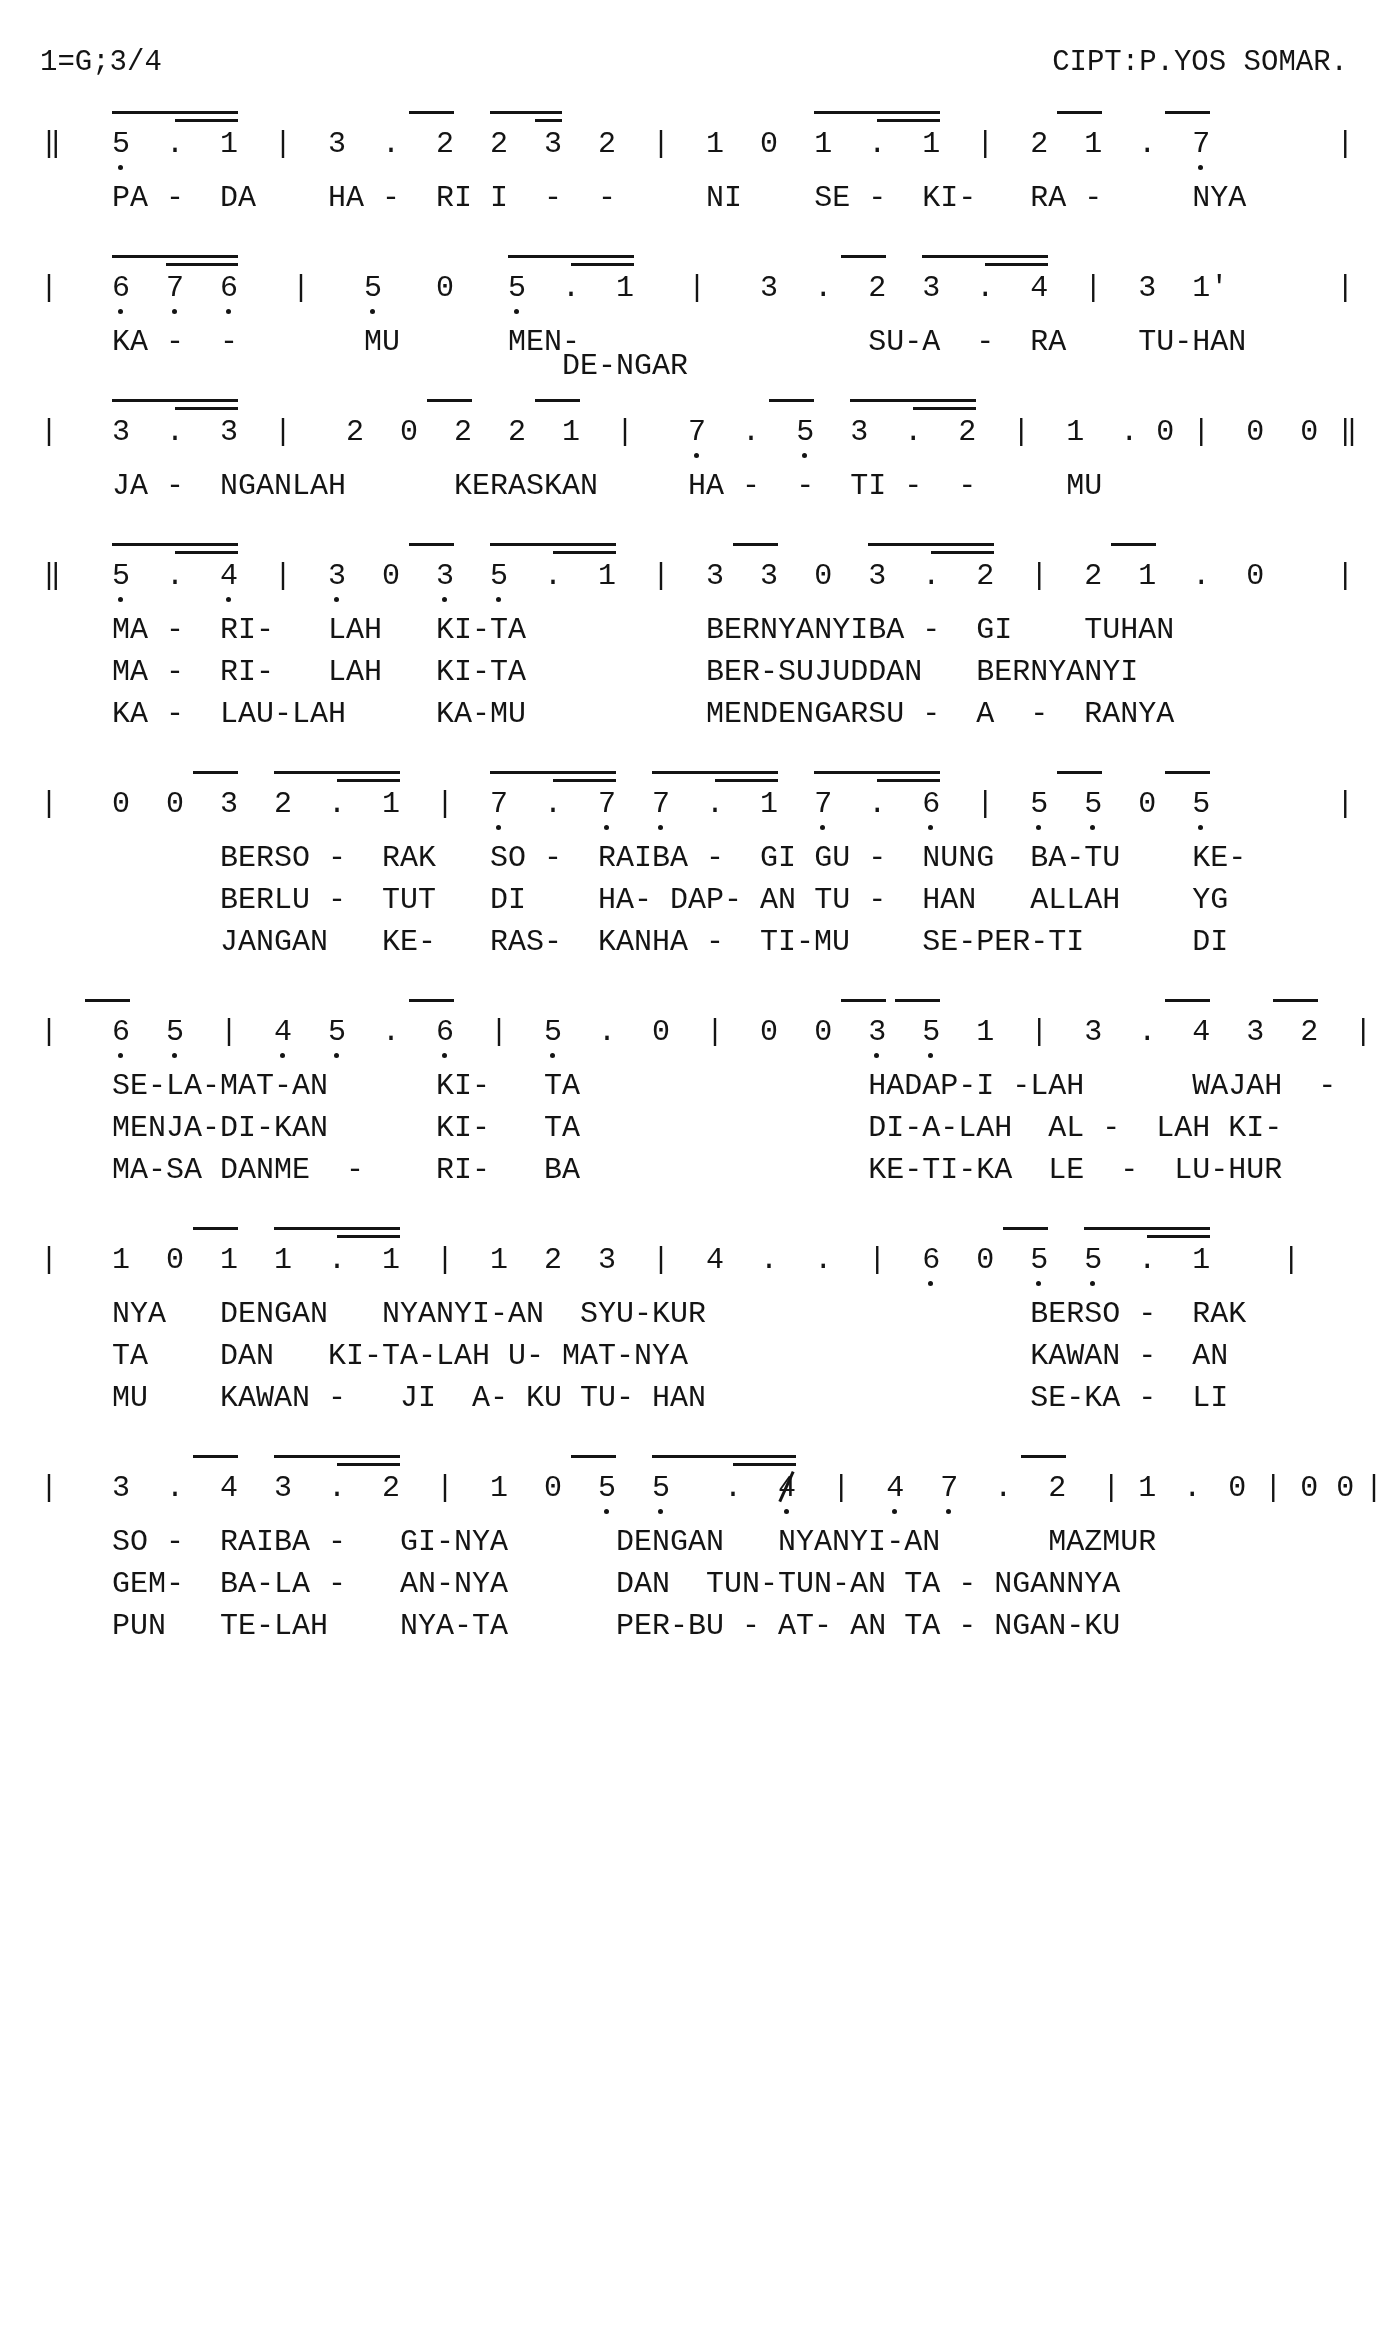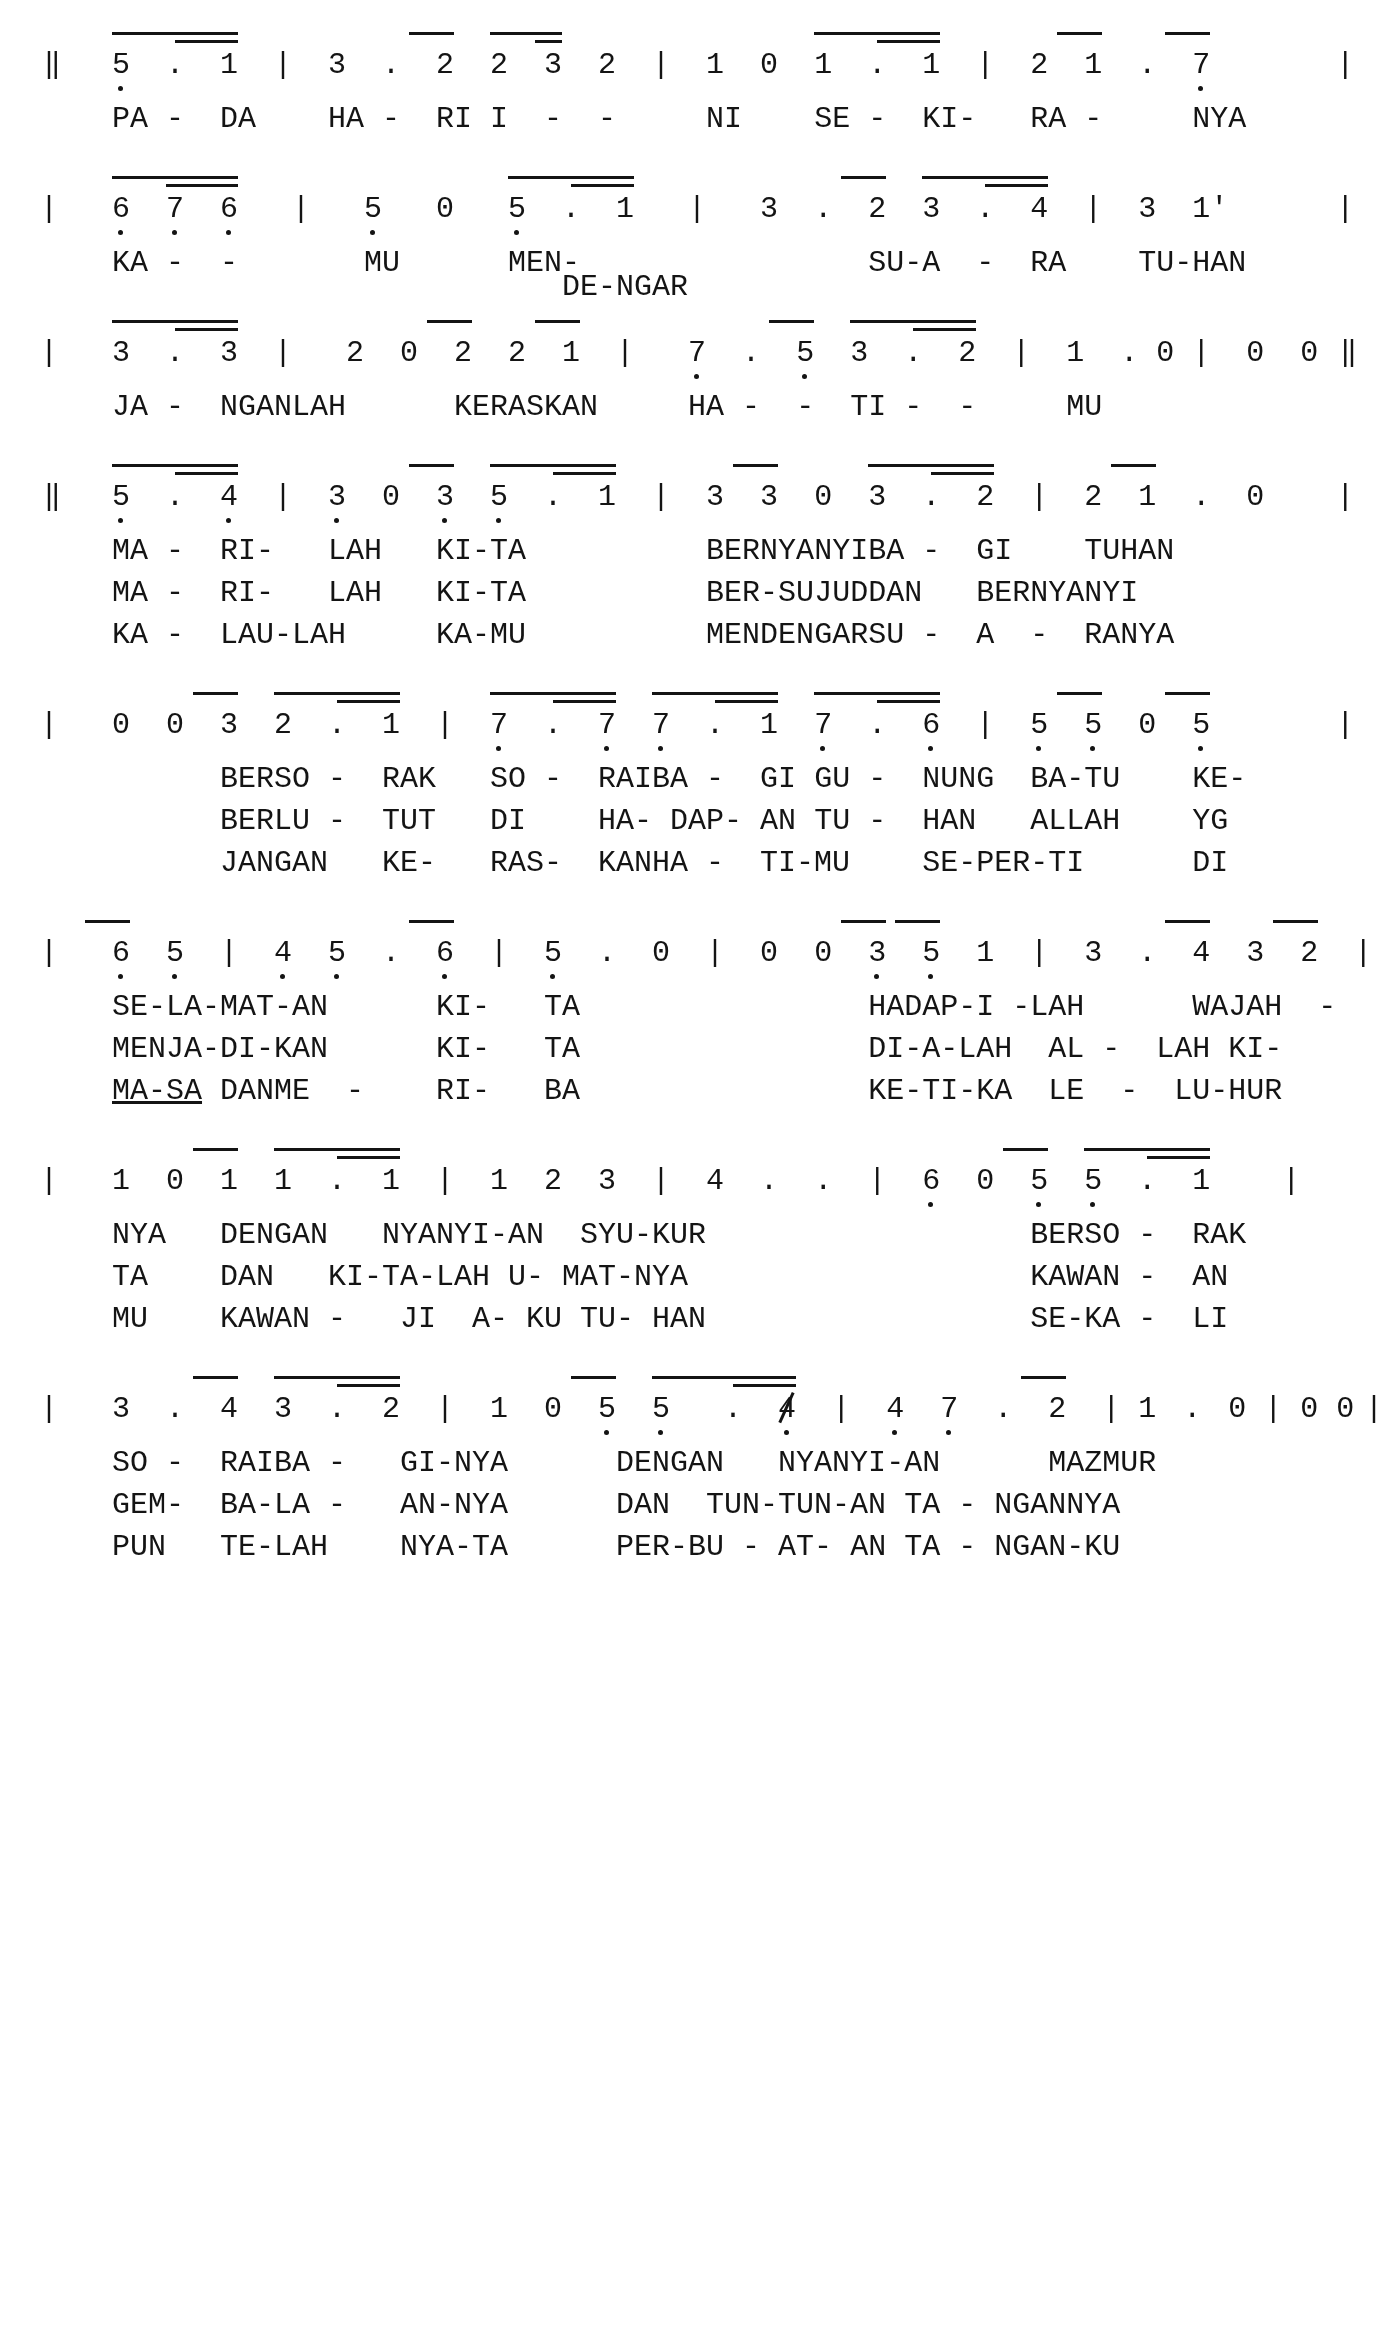--- a/index.html
+++ b/index.html
@@ -21,20 +21,24 @@
   .beam.l2{top:14px;}
   .lodot{position:absolute;top:60px;width:5px;height:5px;border-radius:50%;background:#141414;}
   .slash{position:absolute;top:21px;width:2.5px;height:33px;background:#141414;transform:rotate(24deg);}
   .lyrow{position:relative;height:42px;font-size:30px;line-height:34px;}
   .syl{position:absolute;top:0;white-space:pre;}
 </style>
 </head>
 <body>
 
 <div class="sheet">
+  <div class="keyline">
+    <span>1=G;3/4</span>
+    <span>CIPT:P.YOS SOMAR.</span>
+  </div>
   <div id="music">
       <div class="system">
         <div class="noterow">
           <div class="beam" style="left: 5ch; width: 7ch;"></div>
           <div class="beam l2" style="left: 8.5ch; width: 3.5ch;"></div>
           <div class="beam" style="left: 21.5ch; width: 2.5ch;"></div>
           <div class="beam" style="left: 26ch; width: 4ch;"></div>
           <div class="beam l2" style="left: 28.5ch; width: 1.5ch;"></div>
           <div class="beam" style="left: 44ch; width: 7ch;"></div>
           <div class="beam l2" style="left: 47.5ch; width: 3.5ch;"></div>
@@ -404,21 +408,21 @@
           <span class="syl" style="left: 5ch;">MENJA-DI-KAN</span>
           <span class="syl" style="left: 23ch;">KI-</span>
           <span class="syl" style="left: 29ch;">TA</span>
           <span class="syl" style="left: 47ch;">DI-A-LAH</span>
           <span class="syl" style="left: 57ch;">AL</span>
           <span class="syl" style="left: 60ch;">-</span>
           <span class="syl" style="left: 63ch;">LAH</span>
           <span class="syl" style="left: 67ch;">KI-</span>
         </div>
         <div class="lyrow">
-          <span class="syl" style="left: 5ch; text-decoration: underline;">MA-SA</span>
+          <span class="syl" style="left: 5ch;">MA-SA</span>
           <span class="syl" style="left: 11ch;">DAN</span>
           <span class="syl" style="left: 14ch;">ME</span>
           <span class="syl" style="left: 18ch;">-</span>
           <span class="syl" style="left: 23ch;">RI-</span>
           <span class="syl" style="left: 29ch;">BA</span>
           <span class="syl" style="left: 47ch;">KE-TI-KA</span>
           <span class="syl" style="left: 57ch;">LE</span>
           <span class="syl" style="left: 61ch;">-</span>
           <span class="syl" style="left: 64ch;">LU-HUR</span>
         </div>

